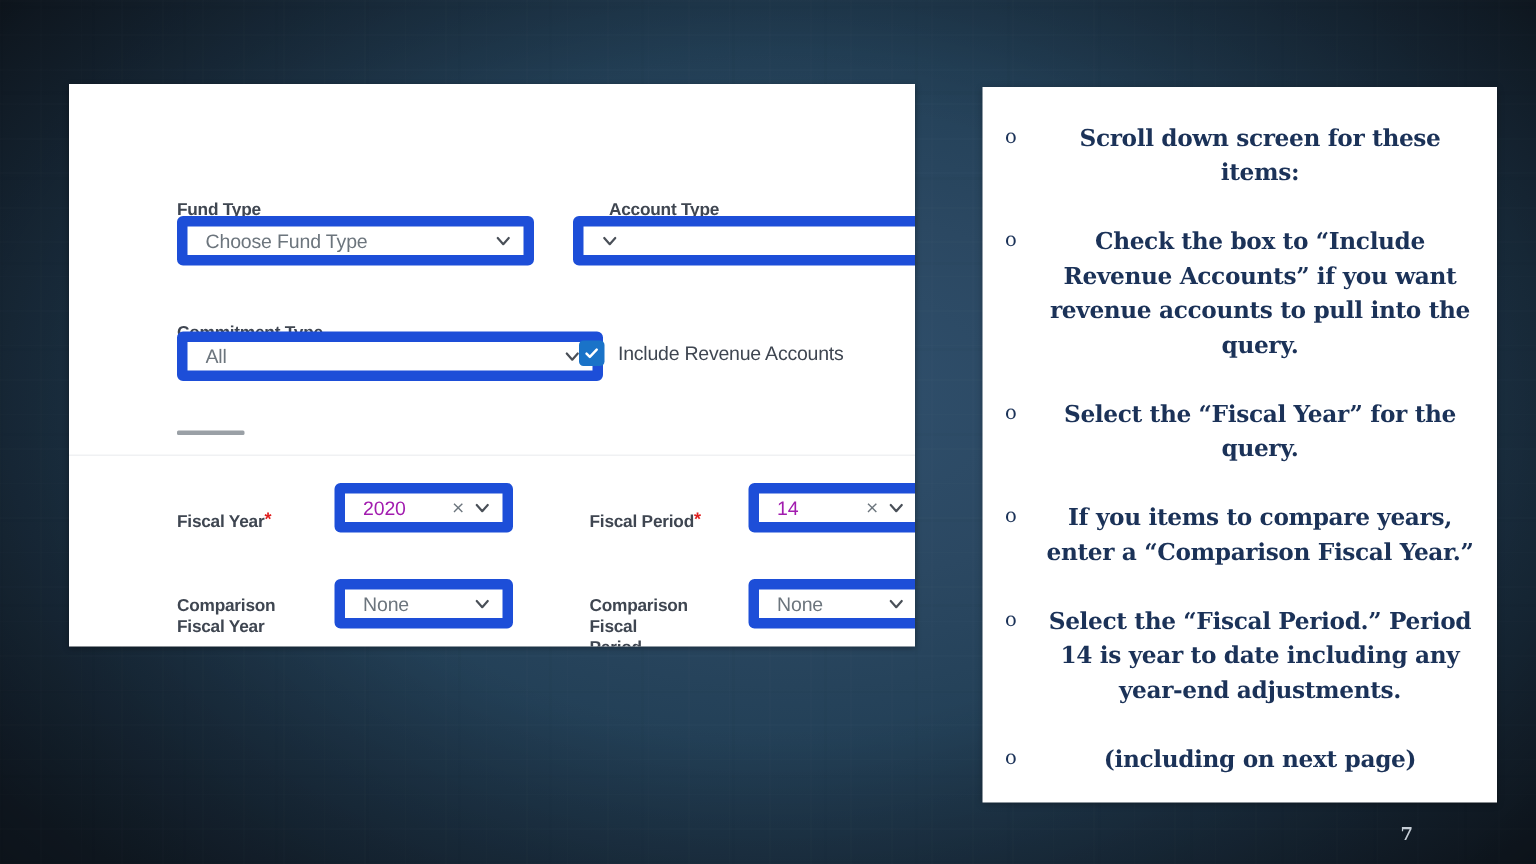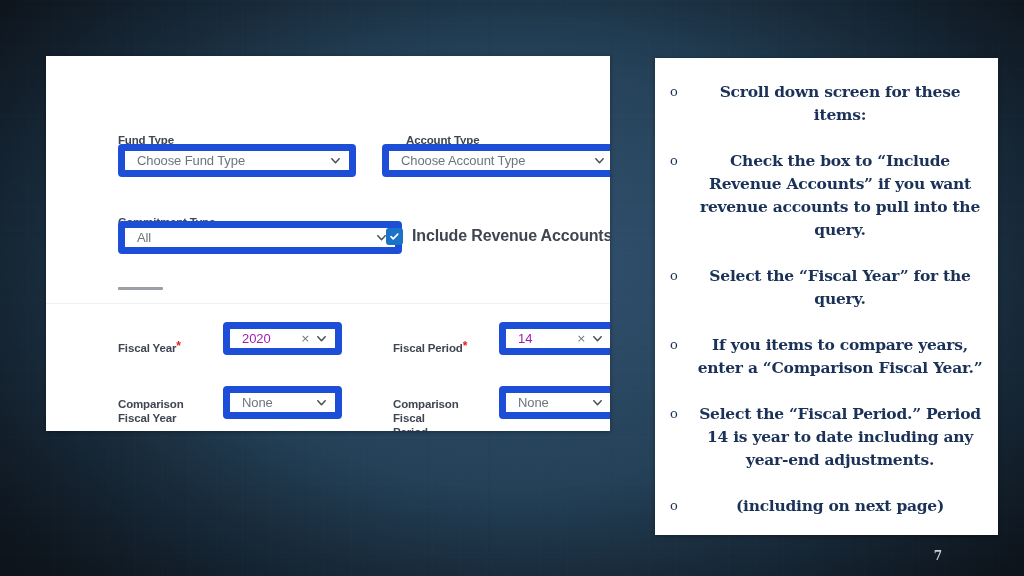--- a/index.html
+++ b/index.html
@@ -127,22 +127,22 @@
     height: 17px;
     border-radius: 3px;
     background: #1a73c8;
     display: flex;
     align-items: center;
     justify-content: center;
     flex: 0 0 auto;
   }
   .chk-box svg { display: block; width: 11px; height: 11px; }
   .chk-label {
-    font-size: 16px;
-    font-weight: bold;
+    font-size: 13px;
+    font-weight: normal;
     color: #3f4651;
     letter-spacing: -0.15px;
   }
 
   
   .hr-stub {
     position: absolute;
     height: 3px;
     background: #9aa0a6;
     border-radius: 1px;
@@ -225,21 +225,20 @@
           <svg viewBox="0 0 12 12">
               <path d="M2 4 L6 8.5 L10 4" fill="none" stroke="currentColor" stroke-width="1.6" stroke-linecap="round" stroke-linejoin="round"></path>
             </svg>
         </span>
       </div>
 
       <div class="fld-label" style="left:336px; top:63px;margin-left:24px;">
         <span>Account Type</span>
       </div>
       <div class="select-box" style="left:336px; top:88px; width:238px;">
-        <span class="select-value">Choose Account Type</span>
         <span class="chev">
           <svg viewBox="0 0 12 12">
               <path d="M2 4 L6 8.5 L10 4" fill="none" stroke="currentColor" stroke-width="1.6" stroke-linecap="round" stroke-linejoin="round"></path>
             </svg>
         </span>
       </div>
 
       <div class="fld-label" style="left:72px; top:145px;">
         <span>Commitment Type</span>
       </div>

